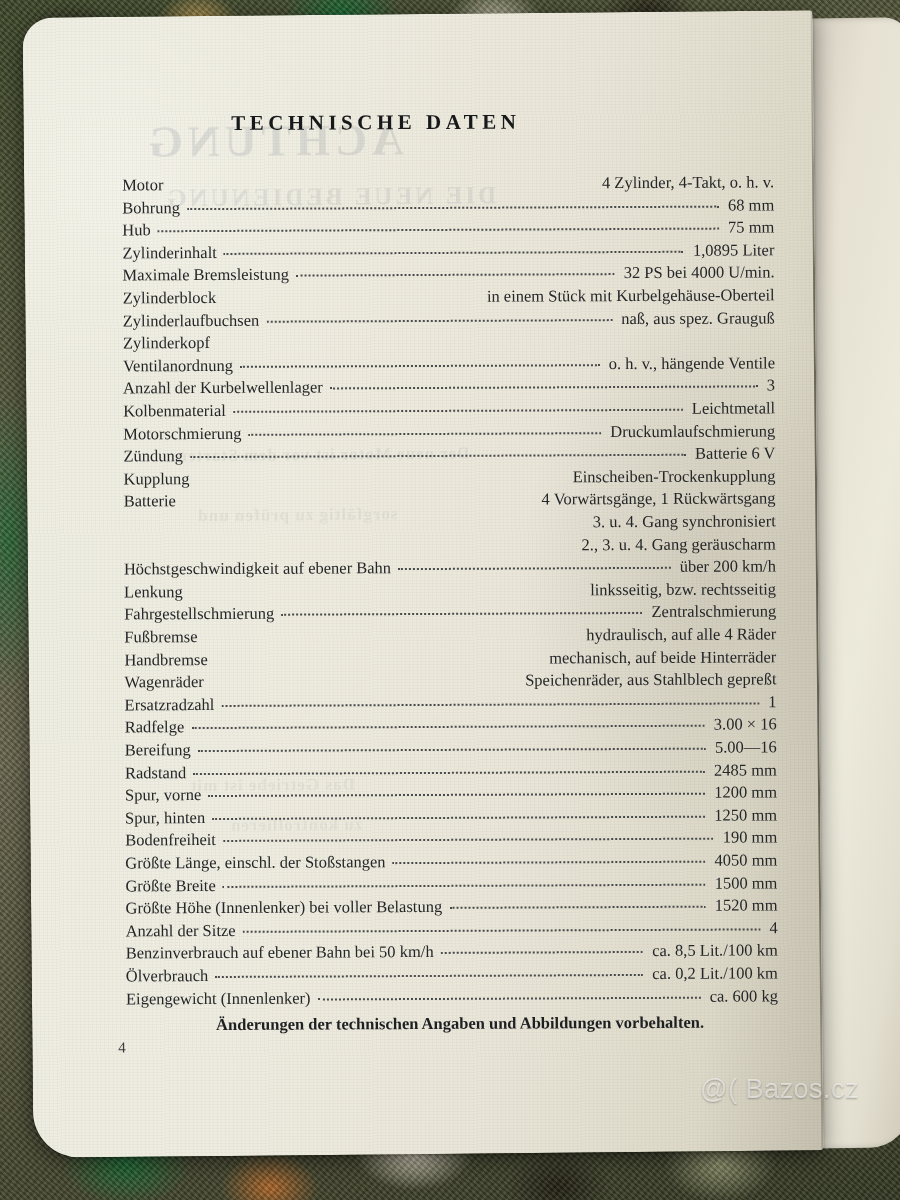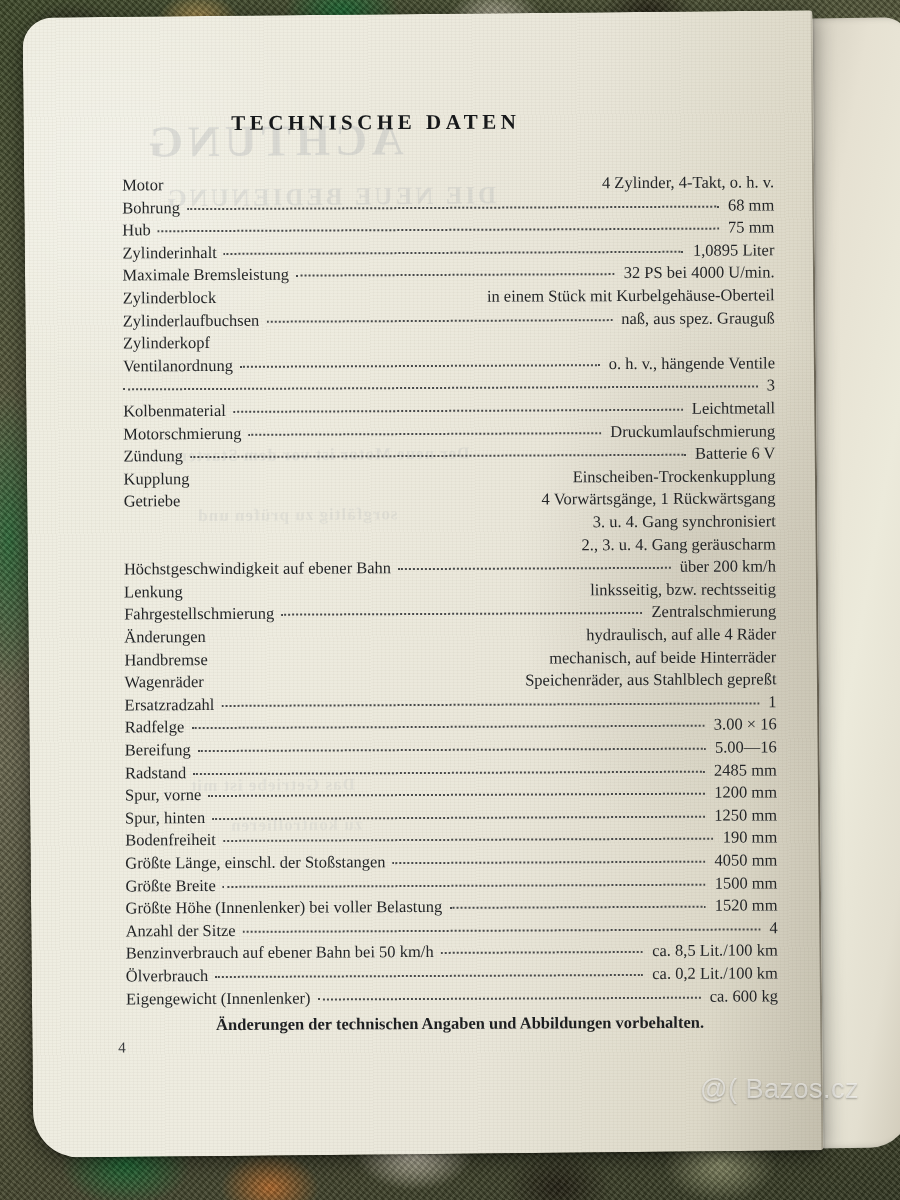--- a/index.html
+++ b/index.html
@@ -198,20 +198,21 @@
           <div class="row noleader" style="top: 318.2px;">
             <span class="lbl">Zylinderkopf</span>
             <span class="leader"></span>
           </div>
           <div class="row" style="top: 340.8px;">
             <span class="lbl">Ventilanordnung</span>
             <span class="leader"></span>
             <span class="val">o. h. v., hängende Ventile</span>
           </div>
           <div class="row" style="top: 363.4px;">
+            <span class="lbl">Anzahl der Kurbelwellenlager</span>
             <span class="leader"></span>
             <span class="val">3</span>
           </div>
           <div class="row" style="top: 386px;">
             <span class="lbl">Kolbenmaterial</span>
             <span class="leader"></span>
             <span class="val">Leichtmetall</span>
           </div>
           <div class="row" style="top: 408.6px;">
             <span class="lbl">Motorschmierung</span>
@@ -222,21 +223,21 @@
             <span class="lbl">Zündung</span>
             <span class="leader"></span>
             <span class="val">Batterie 6 V</span>
           </div>
           <div class="row noleader" style="top: 453.8px;">
             <span class="lbl">Kupplung</span>
             <span class="leader"></span>
             <span class="val">Einscheiben-Trockenkupplung</span>
           </div>
           <div class="row noleader" style="top: 476.4px;">
-            <span class="lbl">Getriebe</span>
+            <span class="lbl">Batterie</span>
             <span class="leader"></span>
             <span class="val">4 Vorwärtsgänge, 1 Rückwärtsgang</span>
           </div>
           <div class="row valonly noleader" style="top: 499px;">
             <span class="val">3. u. 4. Gang synchronisiert</span>
           </div>
           <div class="row valonly noleader" style="top: 521.6px;">
             <span class="val">2., 3. u. 4. Gang geräuscharm</span>
           </div>
           <div class="row" style="top: 544.2px;">
@@ -248,21 +249,21 @@
             <span class="lbl">Lenkung</span>
             <span class="leader"></span>
             <span class="val">linksseitig, bzw. rechtsseitig</span>
           </div>
           <div class="row" style="top: 589.4px;">
             <span class="lbl">Fahrgestellschmierung</span>
             <span class="leader"></span>
             <span class="val">Zentralschmierung</span>
           </div>
           <div class="row noleader" style="top: 612px;">
-            <span class="lbl">Änderungen</span>
+            <span class="lbl">Fußbremse</span>
             <span class="leader"></span>
             <span class="val">hydraulisch, auf alle 4 Räder</span>
           </div>
           <div class="row noleader" style="top: 634.6px;">
             <span class="lbl">Handbremse</span>
             <span class="leader"></span>
             <span class="val">mechanisch, auf beide Hinterräder</span>
           </div>
           <div class="row noleader" style="top: 657.2px;">
             <span class="lbl">Wagenräder</span>

